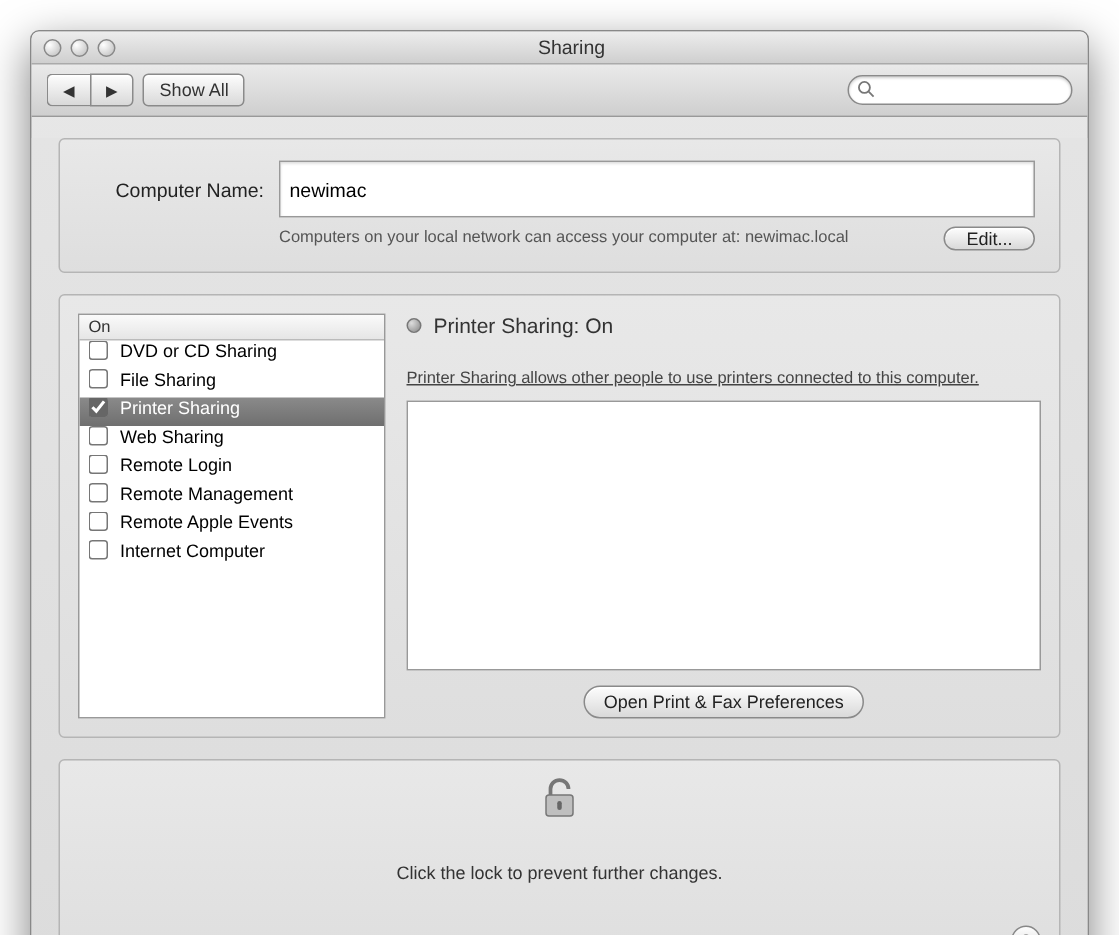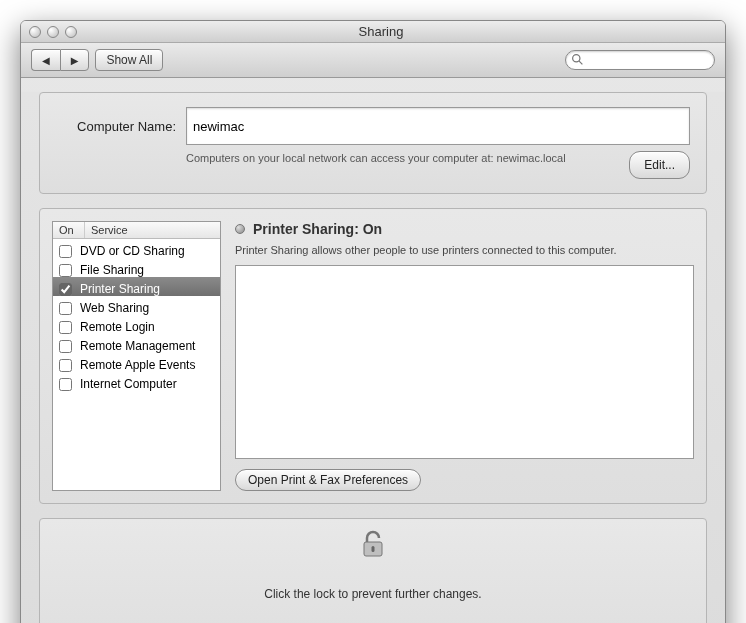--- a/index.html
+++ b/index.html
@@ -60,54 +60,54 @@
   .name-row label { font-size: 13px; color: #222; width: 120px; text-align: right; }
   .name-row input {
     flex: 1; height: 38px; border: 1px solid #999; border-radius: 0;
     padding: 2px 6px; font-size: 13px; background: #fff;
     box-shadow: inset 0 1px 2px rgba(0,0,0,0.15);
   }
   .name-sub { display: flex; margin-top: 6px; }
   .name-sub .gap { width: 130px; flex-shrink: 0; }
   .name-sub .txt { font-size: 11px; color: #555; flex: 1; line-height: 1.3; }
   .pillbtn {
-    height: 28px; font-size: 12px;
+    height: 16px; font-size: 12px;
     background: linear-gradient(#fdfdfd,#d9d9d9);
     border: 1px solid #8a8a8a; border-radius: 11px;
     padding: 0 14px; cursor: pointer; color: #222;
     box-shadow: inset 0 1px 0 #fff; align-self: flex-start;
   }
   .main-panel {
     margin: 0 18px 14px 18px;
     border: 1px solid #b5b5b5; border-radius: 4px;
     background: linear-gradient(#e8e8e8,#dedede);
     padding: 12px;
     display: flex; gap: 14px;
   }
   .services {
-    width: 169px; height: 270px;
+    width: 205px; height: 270px;
     background: #fff; border: 1px solid #999;
     display: flex; flex-direction: column;
     font-size: 12px;
   }
   .svc-head { display: flex; background: linear-gradient(#fafafa,#e6e6e6); border-bottom: 1px solid #bbb; }
   .svc-head .col { padding: 2px 6px; font-size: 11px; color: #333; border-right: 1px solid #ccc; }
   .svc-head .col:first-child { width: 32px; }
   .svc-head .col:last-child { flex: 1; border-right: none; }
   .svc-list { flex: 1; overflow: auto; }
-  .svc-row { display: flex; align-items: flex-end; height: 19px; padding: 0 6px; gap: 8px; cursor: pointer; }
+  .svc-row { display: flex; align-items: flex-start; height: 19px; padding: 0 6px; gap: 8px; cursor: pointer; }
   .svc-row.selected { background: linear-gradient(#8a8a8a,#6f6f6f); color: #fff; }
   .svc-row input[type=checkbox] { width: 13px; height: 13px; accent-color: #666; }
   .svc-row .lbl { font-size: 12px; }
   .detail { flex: 1; display: flex; flex-direction: column; }
-  .detail-head { display: flex; align-items: center; gap: 8px; font-size: 14px; font-weight: bold; color: #333; }
+  .detail-head { display: flex; align-items: center; gap: 8px; font-size: 14px; font-weight: normal; color: #333; }
   .status-dot { width: 10px; height: 10px; border-radius: 50%; background: radial-gradient(circle at 30% 30%,#ddd,#888); border: 1px solid #777; }
-  .detail-desc { font-size: 11px; color: #444; margin: 6px 0 8px 0; line-height: 1.3; }
+  .detail-desc { font-size: 11px; color: #444; margin: 20px 0 8px 0; line-height: 1.3; text-decoration: underline; }
   .printer-box { flex: 1; background: #fff; border: 1px solid #999; min-height: 170px; }
-  .detail-btn-row { display: flex; justify-content: flex-start; margin-top: 10px; }
+  .detail-btn-row { display: flex; justify-content: center; margin-top: 10px; }
   .footer {
     margin: 0 18px 18px 18px;
     border: 1px solid #b5b5b5; border-radius: 4px;
     background: linear-gradient(#e8e8e8,#dedede);
     padding: 10px 12px;
     display: flex; align-items: center; gap: 28px; font-size: 12px; color: #333; flex-direction: column;
   }
   .lock-icon { width: 26px; height: 30px; flex-shrink: 0; }
   .help { margin-left: auto; width: 20px; height: 20px; border-radius: 50%; border: 1px solid #888; background: linear-gradient(#fdfdfd,#d9d9d9); display: flex; align-items: center; justify-content: center; font-size: 13px; color: #555; cursor: pointer; }
   .tri { font-size: 10px; line-height: 1; }
@@ -152,21 +152,20 @@
         <div class="gap"></div>
         <div class="txt">Computers on your local network can access your computer at: newimac.local</div>
         <button class="pillbtn">Edit...</button>
       </div>
     </div>
 
     <div class="main-panel">
       <div class="services">
         <div class="svc-head">
           <div class="col">On</div>
-          <div class="col">Service</div>
         </div>
         <div class="svc-list" id="svc-list">
             <div class="svc-row">
               <input type="checkbox" style="">
               <span class="lbl">DVD or CD Sharing</span>
             </div>
             <div class="svc-row">
               <input type="checkbox" style="">
               <span class="lbl">File Sharing</span>
             </div>

